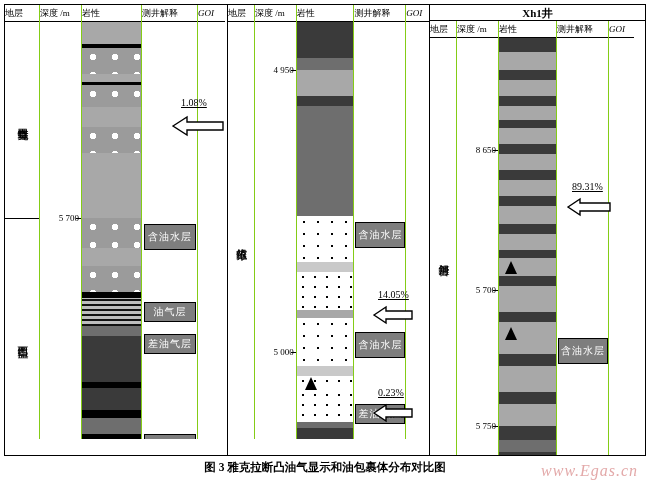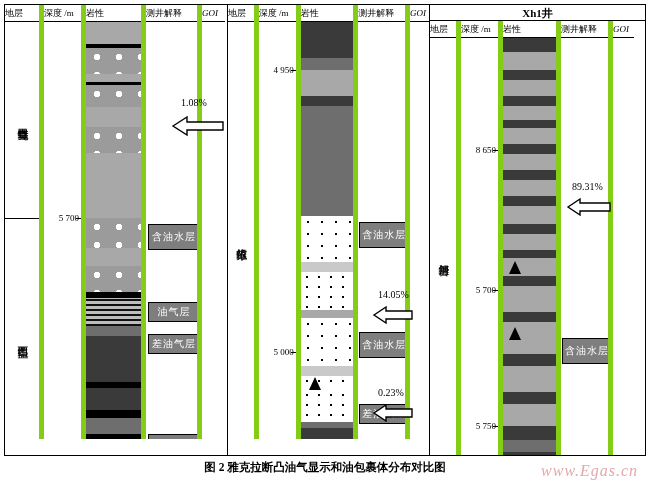--- a/index.html
+++ b/index.html
@@ -19,21 +19,21 @@
   }
   .panel{position:relative;box-sizing:border-box;}
   .panel + .panel{border-left:1px solid #000;}
   .well-title{
     height:16px;line-height:16px;text-align:center;font-size:11px;
     font-weight:bold;border-bottom:1px solid #000;box-sizing:border-box;
     font-family:"Liberation Serif", serif;
   }
   .cols{display:flex;height:calc(100% - 16px);box-sizing:border-box;}
   .col{position:relative;box-sizing:border-box;}
-  .col + .col{border-left:5px solid #84cc16;}
+  .col + .col{border-left:1px solid #84cc16;}
   .col-head{
     height:17px;line-height:17px;text-align:left;font-size:9px;
     border-bottom:1px solid #000;box-sizing:border-box;white-space:nowrap;
   }
   .col-head.italic{font-style:italic;}
   .col-body{position:relative;height:calc(100% - 17px);box-sizing:border-box;overflow:hidden;}
 
   
   .strata-label{
     position:absolute;left:0;width:100%;
@@ -54,21 +54,21 @@
   
   .interp-box{
     position:absolute;border:1.5px solid #000;background:#7e7e7e;
     color:#fff;font-size:10px;text-align:center;
     display:flex;align-items:center;justify-content:center;
     letter-spacing:1px;
     box-sizing:border-box;
   }
 
   
-  .goi-label{position:absolute;font-size:10px;white-space:nowrap;}
+  .goi-label{position:absolute;font-size:10px;white-space:nowrap;text-decoration:underline;}
   .arrow{position:absolute;}
 
   .caption{
     position:absolute;left:0;top:460px;width:650px;text-align:center;
     font-size:11.5px;font-weight:bold;
     font-family:"Liberation Serif", serif;
   }
   .watermark{
     position:absolute;right:12px;top:462px;
     font-family:"Liberation Serif", serif;
@@ -323,14 +323,14 @@
     </div>
 
     <div class="goi-label" style="left:142px;top:176px;">89.31%</div>
     <svg class="arrow" style="left:136px;top:192px;" width="46" height="20">
       <polygon points="2,10 14,2 14,6 44,6 44,14 14,14 14,18" fill="#fff" stroke="#000" stroke-width="1.4"></polygon>
     </svg>
   </div>
 
 </div>
 
-<div class="caption">图 2  雅克拉断凸油气显示和油包裹体分布对比图</div>
+<div class="caption">图 3  雅克拉断凸油气显示和油包裹体分布对比图</div>
 <div class="watermark">www.Egas.cn</div>
 
 </body></html>

